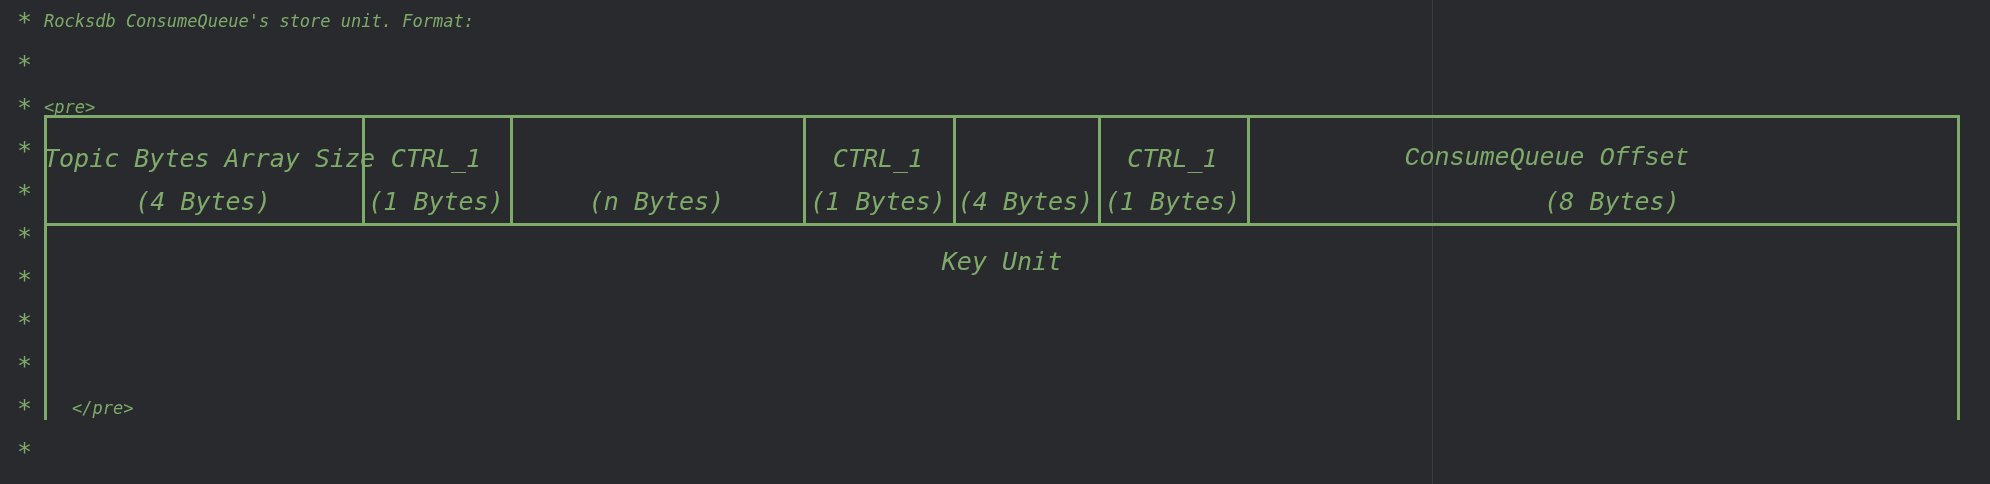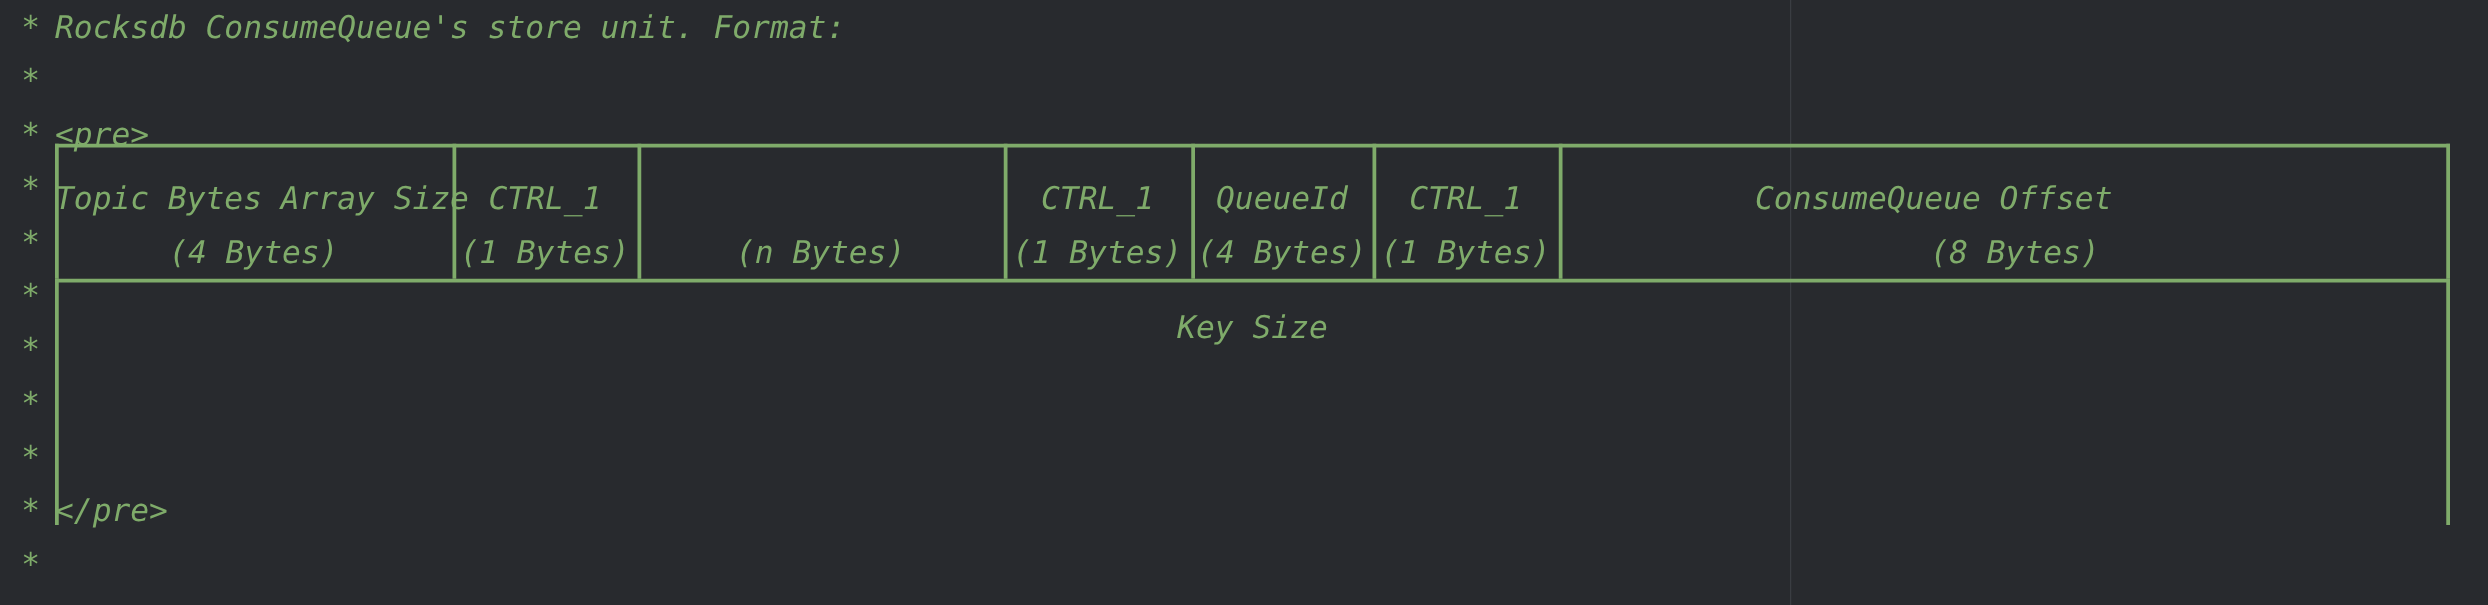--- a/index.html
+++ b/index.html
@@ -39,21 +39,21 @@
     text-align: left;
     color: #7fab6a;
     font-size: 25px;
     font-style: italic;
     line-height: 43px;
     height: 43px;
   }
   .code-text {
     position: absolute;
     left: 44px;
-    font-size: 25px;
+    font-size: 17px;
     font-style: italic;
     color: #7fab6a;
     line-height: 43px;
     height: 43px;
     white-space: pre;
   }
 
   
   #diagram {
     position: absolute;
@@ -115,21 +115,21 @@
   <div class="code-text" style="top:86px;text-align:right;">&lt;pre&gt;</div>
 
   <div class="asterisk" style="top:129px;">*</div>
   <div class="asterisk" style="top:172px;">*</div>
   <div class="asterisk" style="top:215px;">*</div>
   <div class="asterisk" style="top:258px;">*</div>
   <div class="asterisk" style="top:301px;">*</div>
   <div class="asterisk" style="top:344px;">*</div>
 
   <div class="asterisk" style="top:387px;">*</div>
-  <div class="code-text" style="top:387px;">&lt;/pre&gt;</div>
+  <div class="code-text" style="top:387px;margin-left:28px;">&lt;/pre&gt;</div>
 
   <div class="asterisk" style="top:430px;">*</div>
   <div class="code-text" style="top:430px;"></div>
 
   <div id="diagram">
 
     <div class="hline" style="left:0px; top:0px; width:1916px;"></div>
 
     <div class="hline" style="left:0px; top:108px; width:1916px;"></div>
 
@@ -149,25 +149,24 @@
     <div class="cell-label l2" style="left:0px;   width:318px;">(4 Bytes)</div>
 
     <div class="cell-label l1" style="left:318px; width:148px;">CTRL_1</div>
     <div class="cell-label l2" style="left:318px; width:148px;">(1 Bytes)</div>
 
     <div class="cell-label l2" style="left:466px; width:293px;">(n Bytes)</div>
 
     <div class="cell-label l1" style="left:759px; width:150px;">CTRL_1</div>
     <div class="cell-label l2" style="left:759px; width:150px;">(1 Bytes)</div>
 
-    <div class="cell-label l1" style="left:909px; width:145px;">QueueId</div>
     <div class="cell-label l2" style="left:909px; width:145px;">(4 Bytes)</div>
 
     <div class="cell-label l1" style="left:1054px; width:149px;">CTRL_1</div>
     <div class="cell-label l2" style="left:1054px; width:149px;">(1 Bytes)</div>
 
-    <div class="cell-label l1" style="left:1203px; width:600px;">ConsumeQueue Offset</div>
+    <div class="cell-label l1" style="left:1203px; width:600px;font-family:Liberation Mono, monospace;">ConsumeQueue Offset</div>
     <div class="cell-label l2" style="left:1203px; width:730px;">(8 Bytes)</div>
 
-    <div class="keyunit">Key Size</div>
+    <div class="keyunit">Key Unit</div>
 
   </div>
 </div>
 
 </body></html>

